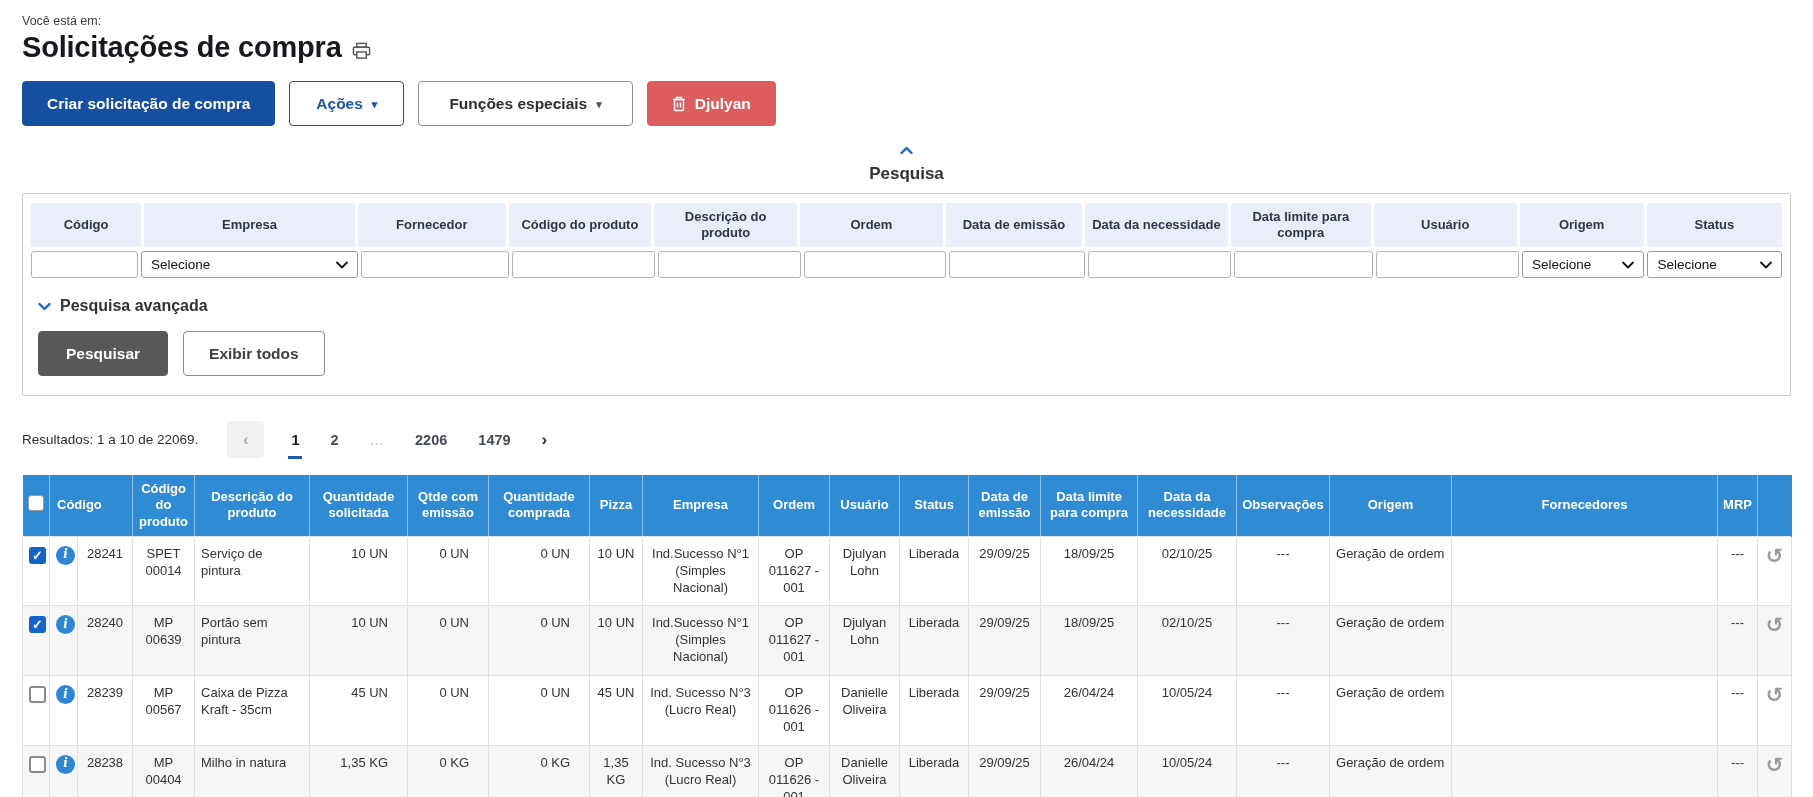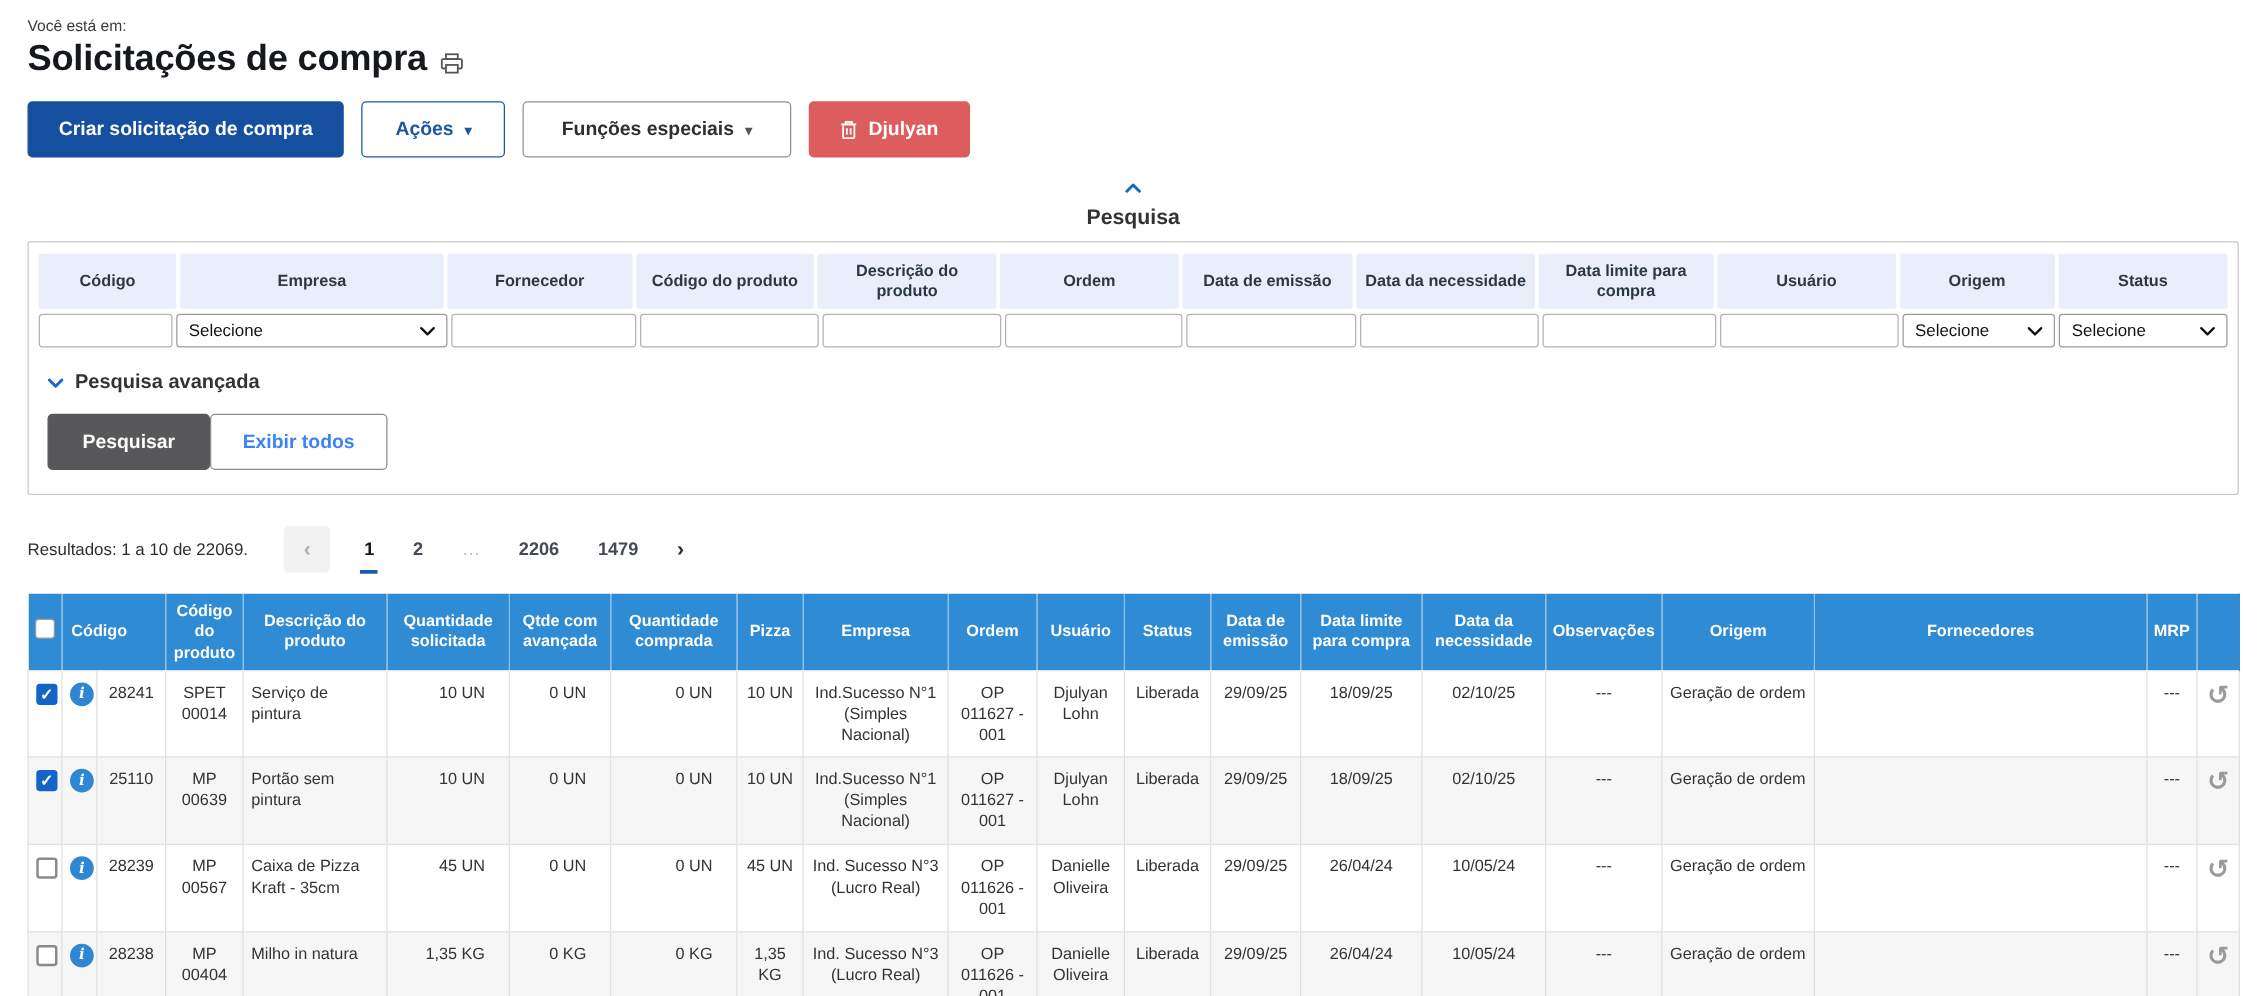--- a/index.html
+++ b/index.html
@@ -35,23 +35,23 @@
     padding:3px 6px; line-height:1.25; }
   .si-row { margin-top:4px; }
   .si-cell { display:flex; align-items:stretch; }
   .si-cell input { width:100%; height:27px; border:1px solid #b3b3b3; border-radius:3px;
     font-size:13px; padding:0 6px; font-family:inherit; }
   .fake-select { width:100%; height:27px; border:1px solid #9b9b9b; border-radius:3px; background:#fff;
     display:flex; align-items:center; justify-content:space-between; padding:0 9px; font-size:13.5px;
     color:#111; cursor:pointer; }
   .adv-row { display:flex; align-items:center; gap:9px; margin:19px 0 0 7px; cursor:pointer; }
   .adv-row .adv-label { font-size:16px; font-weight:700; color:#333; }
-  .panel-btns { display:flex; margin:16px 0 4px 7px; }
+  .panel-btns { display:flex; gap:15px; margin:16px 0 4px 7px; }
   .btn-search { background:#58585a; color:#fff; border-color:#58585a; padding:0 27px; }
-  .btn-showall { color:#3b82f6; border-color:#8a8a8a; padding:0 25px; }
+  .btn-showall { color:#404040; border-color:#8a8a8a; padding:0 25px; }
 
   
   .results-row { display:flex; align-items:center; margin-top:25px; }
   .results-summary { font-size:13.5px; color:#2e2e2e; }
   .pager { display:flex; align-items:center; margin-left:29px; }
   .pager-prev { width:37px; height:37px; border-radius:4px; background:#f1f1f1; color:#adadad;
     display:flex; align-items:center; justify-content:center; font-size:17px; font-weight:700; }
   .pages { display:flex; align-items:center; gap:31px; margin-left:27px; }
   .page-num { font-size:14.5px; font-weight:700; color:#454b54; cursor:pointer; position:relative; }
   .page-num.active { color:#15171b; }
@@ -267,21 +267,21 @@
         <col style="width:40px">
       <col style="width:34px">
     </colgroup>
     <thead>
         <tr id="grid-head-row">
           <th><span class="checkbox"></span></th>
           <th colspan="2" class="h-codigo">Código</th>
           <th>Código do produto</th>
           <th>Descrição do produto</th>
           <th>Quantidade solicitada</th>
-          <th>Qtde com avançada</th>
+          <th>Qtde com emissão</th>
           <th>Quantidade comprada</th>
           <th>Pizza</th>
           <th>Empresa</th>
           <th>Ordem</th>
           <th>Usuário</th>
           <th>Status</th>
           <th>Data de emissão</th>
           <th>Data limite para compra</th>
           <th>Data da necessidade</th>
           <th>Observações</th>
@@ -311,21 +311,21 @@
           <td>02/10/25</td>
           <td>---</td>
           <td class="cell-left">Geração de ordem</td>
           <td class="cell-left"></td>
           <td>---</td>
           <td><span class="undo-icon">↺</span></td>
         </tr>
         <tr>
           <td class="cell-cb"><span class="checkbox checked"></span></td>
           <td><span class="info-icon">i</span></td>
-          <td>25110</td>
+          <td>28240</td>
           <td>MP 00639</td>
           <td class="cell-left">Portão sem pintura</td>
           <td class="cell-right">10 UN</td>
           <td class="cell-right">0 UN</td>
           <td class="cell-right">0 UN</td>
           <td>10 UN</td>
           <td>Ind.Sucesso N°1 (Simples Nacional)</td>
           <td>OP 011627 - 001</td>
           <td>Djulyan Lohn</td>
           <td>Liberada</td>

